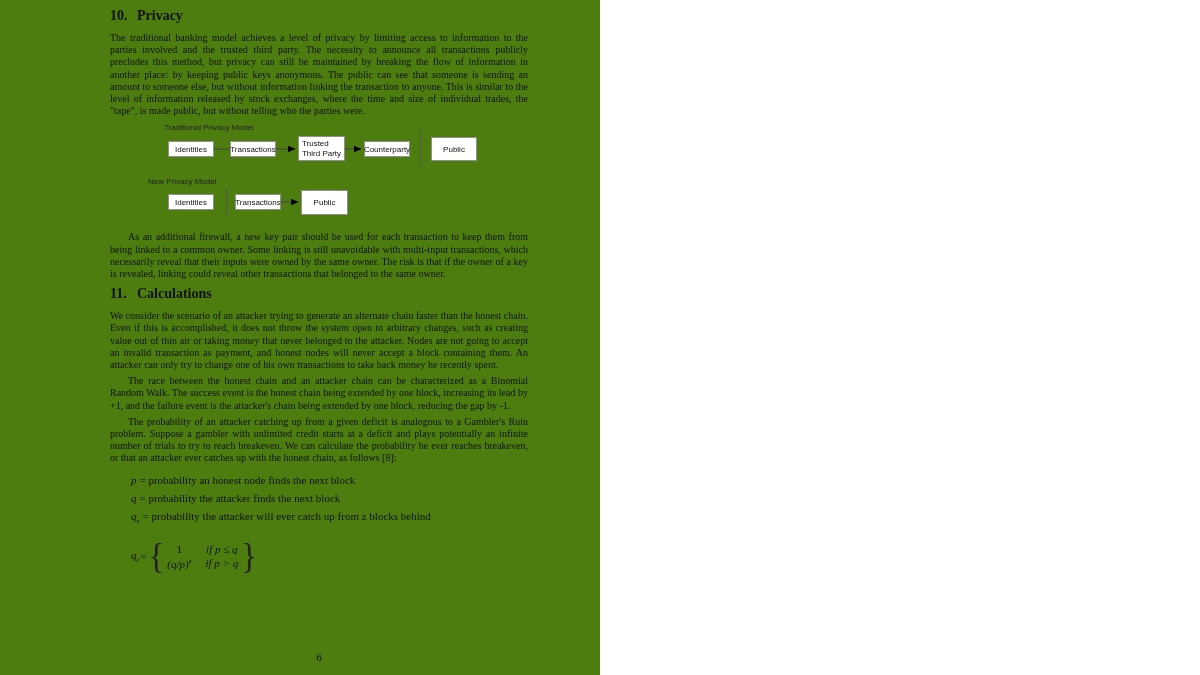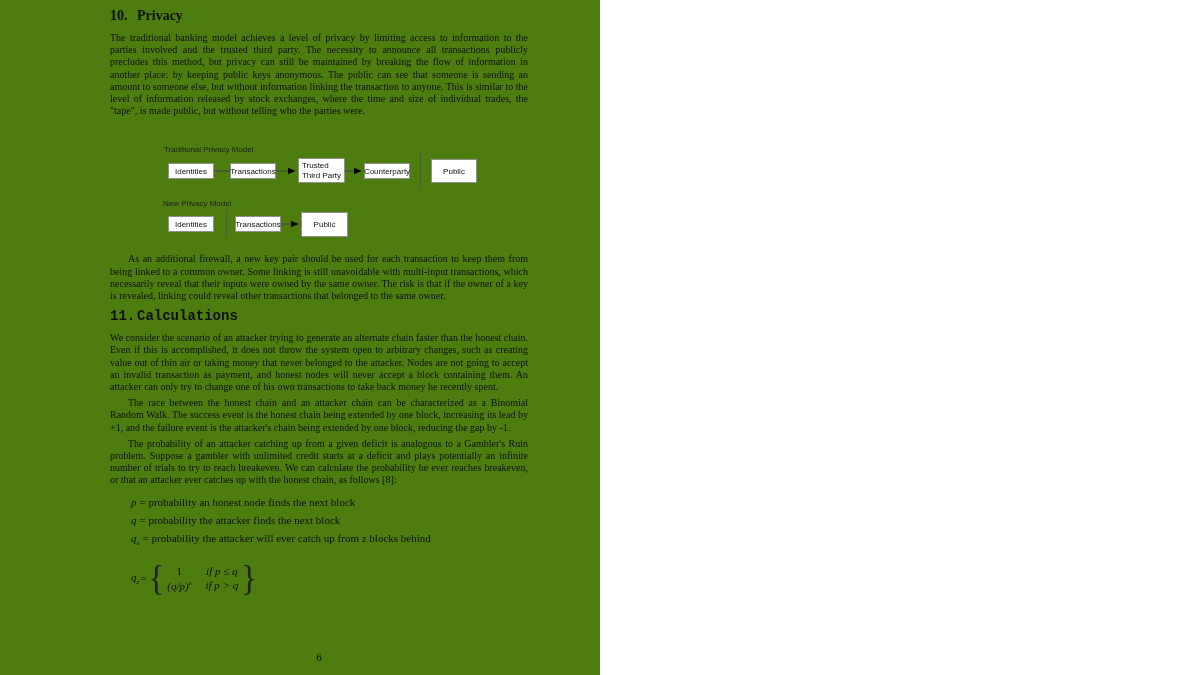--- a/index.html
+++ b/index.html
@@ -28,21 +28,21 @@
   .dbox.ttp { white-space:pre-line; text-align:left; line-height:10px; }
   .dsvg { position:absolute; left:0; top:0; }
   .vline { position:absolute; width:1px; background:#555; }
 
   .spv-diagram { height:172px; margin-top:12px; width:410px; }
   .blockhdr { position:absolute; top:16px; width:110px; height:52px; border:1px solid #8f8f8f; background:#fff; }
   .bh-label { position:absolute; left:6px; top:3px; font:8px "Liberation Sans", sans-serif; }
 
   .tx-diagram { height:78px; margin-top:8px; width:418px; }
 
-  .privacy-block { height:100px; margin-top:26px; width:418px; }
+  .privacy-block { height:100px; margin-top:4px; width:418px; }
 
   .defs { margin:9px 0 0 21px; font-size:11px; line-height:13px; }
   .def-line i { font-style:italic; }
   .def-line sub { font-size:7px; }
   .def-line .deftext { margin-left:3px; }
 
   .formula { display:flex; align-items:center; margin:10px 0 0 21px; font-size:11px; }
   .f-lhs { font-style:italic; }
   .f-lhs sub { font-size:7px; font-style:italic; }
   .f-eq { margin:0 2px 0 1px; }
@@ -192,30 +192,30 @@
 
       <span class="dlabel" style="left:54px; top:2px;">Traditional Privacy Model</span>
       <div class="dbox" style="left:58px; top:20px; width:46px; height:16px;">Identities</div>
       <div class="dbox" style="left:120px; top:20px; width:46px; height:16px;">Transactions</div>
       <div class="dbox ttp" style="left:188px; top:15px; width:47px; height:25px;">Trusted
 Third Party</div>
       <div class="dbox" style="left:254px; top:20px; width:46px; height:16px;">Counterparty</div>
       <div class="vline" style="left:310px; top:9px; height:37px;"></div>
       <div class="dbox" style="left:321px; top:16px; width:46px; height:24px;">Public</div>
 
-      <span class="dlabel" style="left:53px; top:56px;">New Privacy Model</span>
+      <span class="dlabel" style="left:38px; top:56px;">New Privacy Model</span>
       <div class="dbox" style="left:58px; top:73px; width:46px; height:16px;">Identities</div>
       <div class="vline" style="left:116px; top:67px; height:27px;"></div>
       <div class="dbox" style="left:125px; top:73px; width:46px; height:16px;">Transactions</div>
       <div class="dbox" style="left:191px; top:69px; width:47px; height:25px;">Public</div>
     </div>
 
     <p class="body indent" style="margin-top:10px;">As an additional firewall, a new key pair should be used for each transaction to keep them from being linked to a common owner. Some linking is still unavoidable with multi-input transactions, which necessarily reveal that their inputs were owned by the same owner. The risk is that if the owner of a key is revealed, linking could reveal other transactions that belonged to the same owner.</p>
 
-    <div class="heading" style="margin-top:6px;font-family:Liberation Mono, monospace;">
+    <div class="heading" style="margin-top:6px;">
       <span class="hnum">11.</span>
       <span>Calculations</span>
     </div>
 
     <p class="body">We consider the scenario of an attacker trying to generate an alternate chain faster than the honest chain. Even if this is accomplished, it does not throw the system open to arbitrary changes, such as creating value out of thin air or taking money that never belonged to the attacker. Nodes are not going to accept an invalid transaction as payment, and honest nodes will never accept a block containing them. An attacker can only try to change one of his own transactions to take back money he recently spent.</p>
     <p class="body indent cont">The race between the honest chain and an attacker chain can be characterized as a Binomial Random Walk. The success event is the honest chain being extended by one block, increasing its lead by +1, and the failure event is the attacker's chain being extended by one block, reducing the gap by -1.</p>
     <p class="body indent cont">The probability of an attacker catching up from a given deficit is analogous to a Gambler's Ruin problem. Suppose a gambler with unlimited credit starts at a deficit and plays potentially an infinite number of trials to try to reach breakeven. We can calculate the probability he ever reaches breakeven, or that an attacker ever catches up with the honest chain, as follows [8]:</p>
 
     <div class="defs">
       <div class="def-line">

